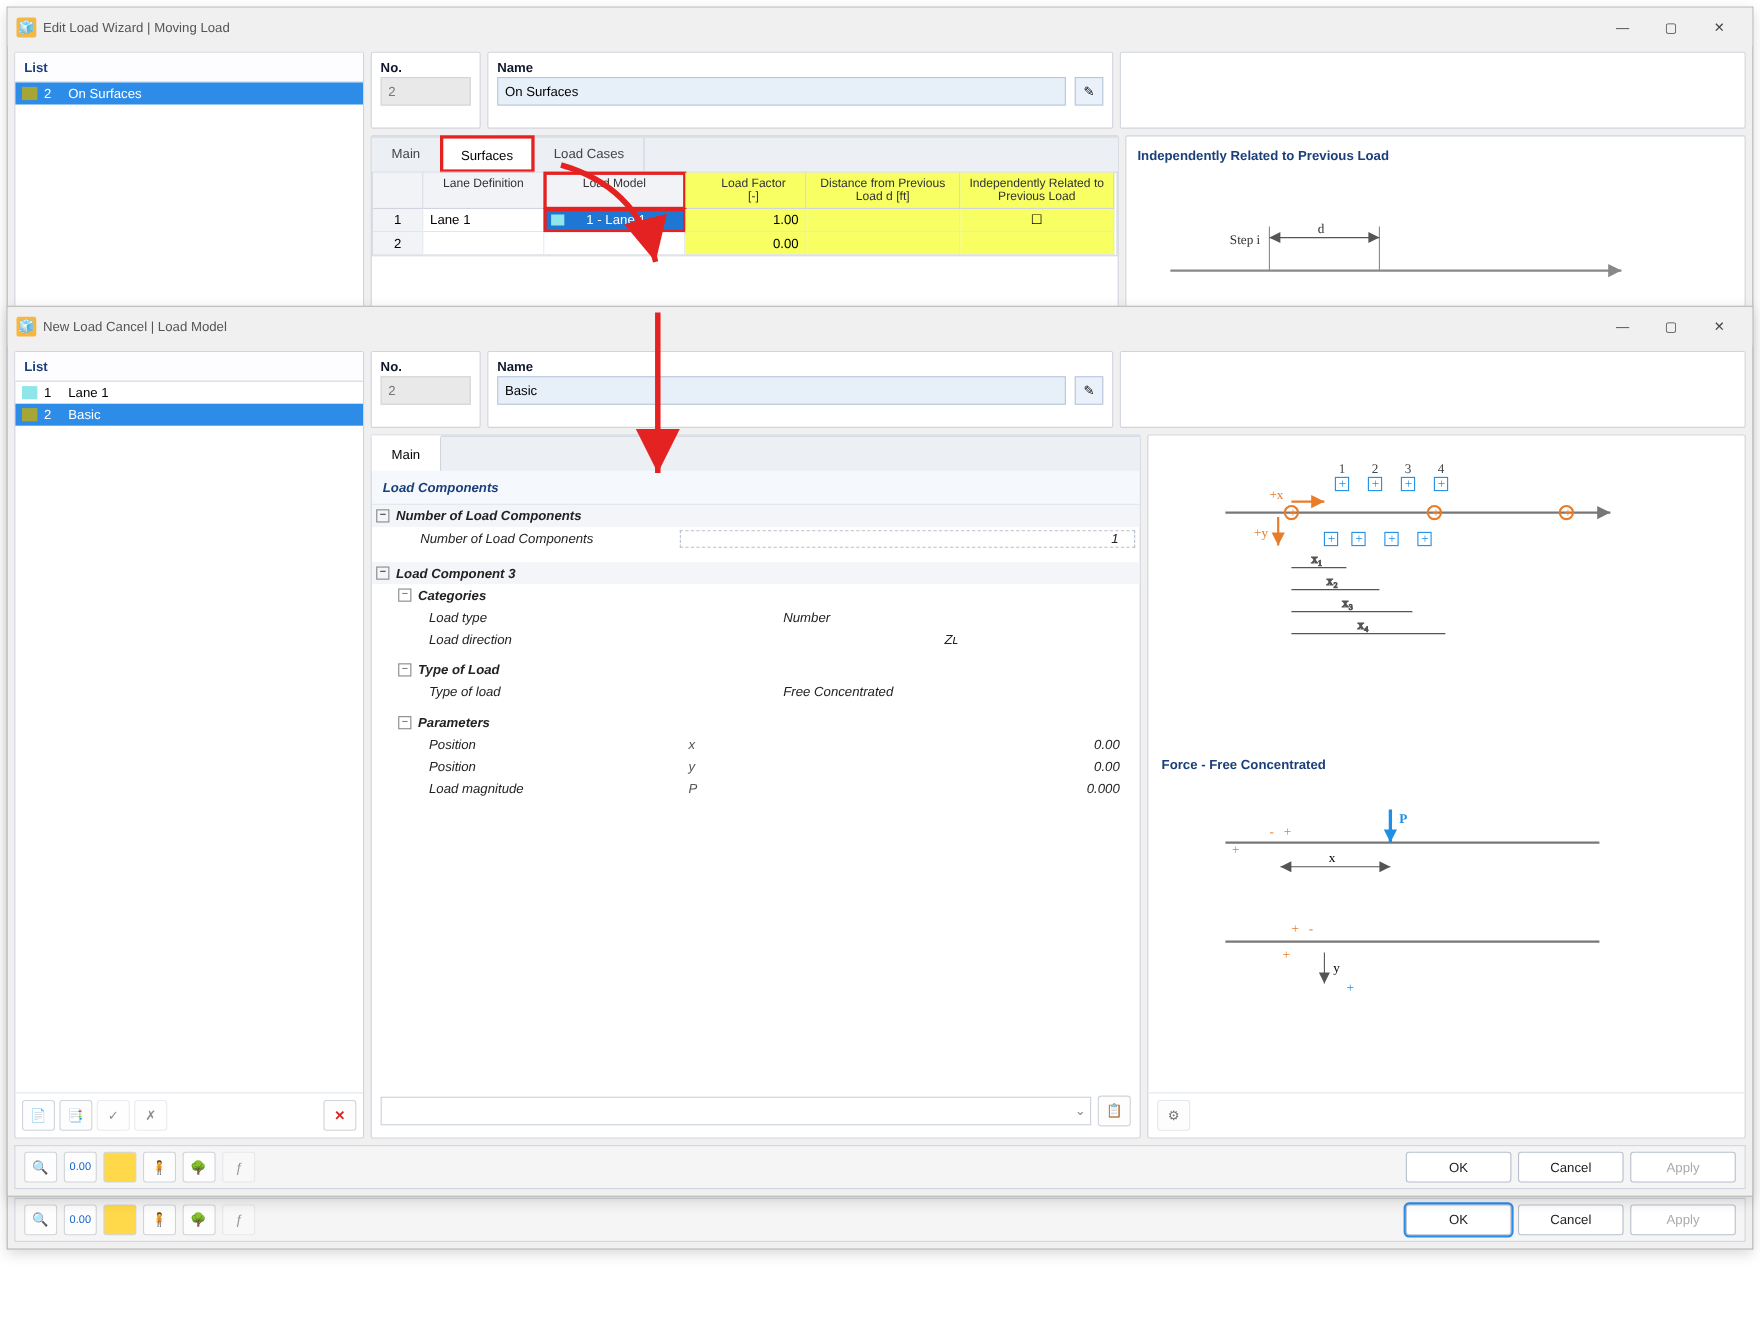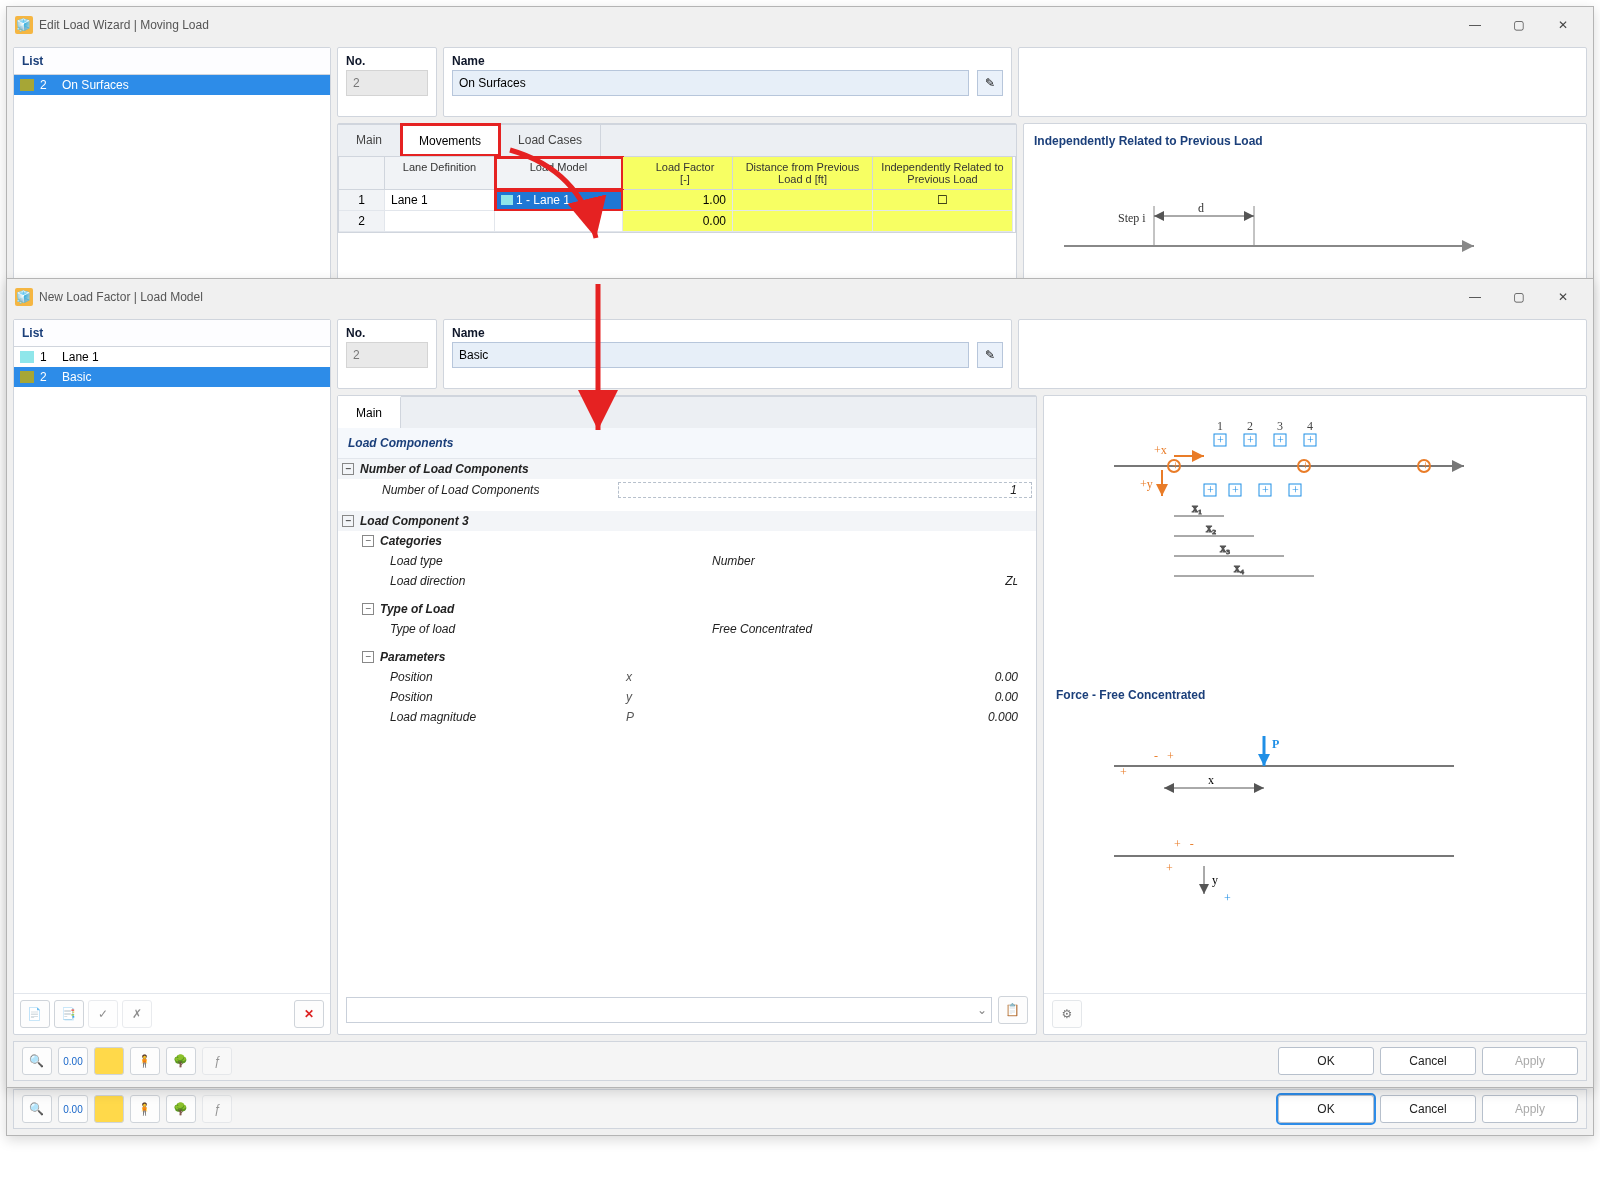--- a/index.html
+++ b/index.html
@@ -95,36 +95,36 @@
             <span class="iconbtn">✎</span>
           </div>
         </div>
         <div class="panel" style="flex:1;"></div>
       </div>
 
       <div class="rowpanels" style="flex:1;min-height:0;">
         <div class="panel" style="width:680px;display:flex;flex-direction:column;">
           <div class="tabs">
             <div class="tab">Main</div>
-            <div class="tab active redbox">Movements</div>
+            <div class="tab active redbox">Surfaces</div>
             <div class="tab">Load Cases</div>
           </div>
           <div style="padding:0 0 0 0;">
             <div class="table" style="display:grid;grid-template-columns:46px 110px 128px 110px 140px 140px;">
               <div class="th"></div>
               <div class="th">Lane Definition</div>
               <div class="th redbox">Load Model</div>
               <div class="th hl-yellow" style="white-space:pre-line;padding-left:21px;">Load Factor
 [-]</div>
               <div class="th hl-yellow">Distance from Previous Load d [ft]</div>
               <div class="th hl-yellow">Independently Related to Previous Load</div>
 
               <div class="td" style="text-align:center;background:#f1f3f6;">1</div>
               <div class="td">Lane 1</div>
-              <div class="td hl-sel redbox" style="display:flex;align-items:center;gap:3px;">
+              <div class="td hl-sel redbox" style="display:flex;align-items:center;gap:20px;">
                 <span class="swatch" style="background:#8fe6ea;width:12px;height:10px;"></span>
                 <span>1 - Lane 1</span>
               </div>
               <div class="td hl-yellow" style="text-align:right;">1.00</div>
               <div class="td hl-yellow"></div>
               <div class="td hl-yellow" style="text-align:center;">☐</div>
 
               <div class="td" style="text-align:center;background:#f1f3f6;">2</div>
               <div class="td"></div>
               <div class="td"></div>
@@ -179,21 +179,21 @@
     <span class="spacer"></span>
     <span class="btn primary">OK</span>
     <span class="btn">Cancel</span>
     <span class="btn dis">Apply</span>
   </div>
 </div>
 
 <div class="window" style="left:6px;top:278px;width:1588px;height:810px;z-index:10;">
   <div class="titlebar">
     <span class="ticon">🧊</span>
-    <span>New Load Factor | Load Model</span>
+    <span>New Load Cancel | Load Model</span>
     <span class="gap"></span>
     <span class="winbtn">—</span>
     <span class="winbtn">▢</span>
     <span class="winbtn">✕</span>
   </div>
 
   <div class="winbody">
 
     <div class="panel" style="width:318px;display:flex;flex-direction:column;">
       <div class="lhead">List</div>
@@ -268,21 +268,21 @@
               <div class="row">
                   <span class="indent" style="width:42px;"></span>
                   <span class="propname">Load type</span>
                   <span class="propsym"></span>
                   <span class="propval" style="text-align:left;">Number</span>
                 </div>
               <div class="row">
                   <span class="indent" style="width:42px;"></span>
                   <span class="propname">Load direction</span>
                   <span class="propsym"></span>
-                  <span class="propval" style="text-align:right;">Zʟ</span>
+                  <span class="propval" style="text-align:center;">Zʟ</span>
                 </div>
 
               <div class="row" style="margin-top:8px;">
                   <span class="indent" style="width:14px;"></span>
                   <span class="exp">−</span>
                   <span style="font-weight:600;">Type of Load</span>
                 </div>
               <div class="row">
                   <span class="indent" style="width:42px;"></span>
                   <span class="propname">Type of load</span>

